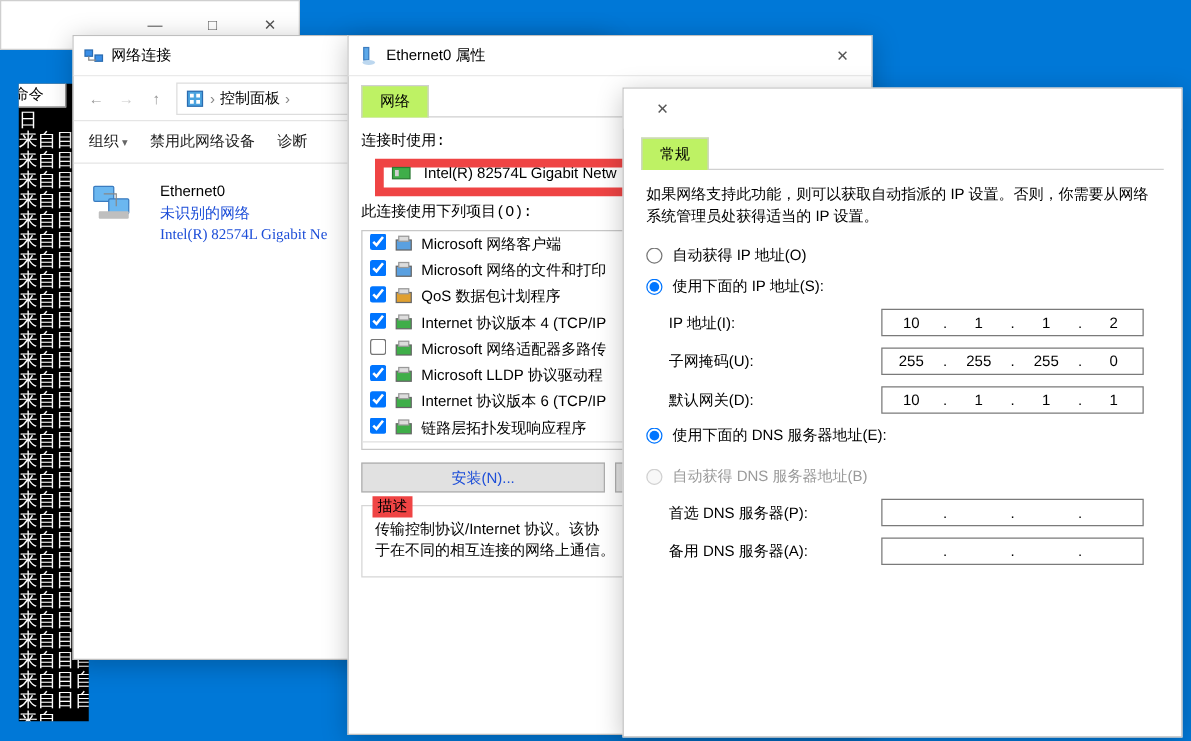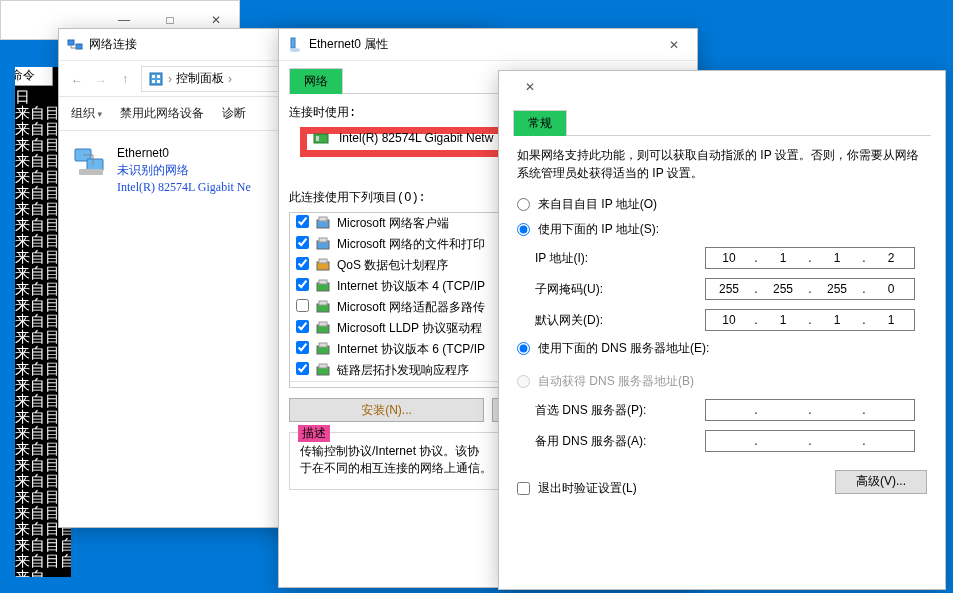--- a/index.html
+++ b/index.html
@@ -15,41 +15,41 @@
 .winbtns div{width:46px;height:32px;display:flex;align-items:center;justify-content:center;color:#555;font-family:Arial;}
 .net-win{left:58px;top:28px;width:430px;height:500px;}
 .nav{height:36px;display:flex;align-items:center;padding:0 6px;border-bottom:1px solid #e5e5e5;}
 .nav .arrow{width:24px;height:24px;display:flex;align-items:center;justify-content:center;color:#999;}
 .nav .crumb{display:flex;align-items:center;gap:4px;margin-left:4px;}
 .nav .crumb span{color:#000;}
 .nav .crumb .sep{color:#888;}
 .toolbar{height:34px;display:flex;align-items:center;gap:18px;padding:0 12px;border-bottom:1px solid #e5e5e5;color:#1a1a1a;}
 .toolbar .drop::after{content:" ▾";font-size:9px;color:#666;}
 .content{padding:8px;}
-.netitem{display:flex;gap:4px;padding:6px;}
+.netitem{display:flex;gap:15px;padding:6px;}
 .neticon{width:40px;height:36px;position:relative;}
 .neticon svg{width:40px;height:36px;}
 .netinfo div{line-height:17px;}
 .netinfo .sub{color:#1d4ed8;font-family:Liberation Serif, serif;}
 .prop-win{left:278px;top:28px;width:420px;height:560px;}
 .prop-body{padding:6px 10px 10px;}
 .tabbar{border-bottom:1px solid #d0d0d0;display:flex;margin-bottom:10px;}
-.tab{border:1px solid #d0d0d0;border-bottom:none;background:#22c55e;padding:4px 14px;position:relative;top:1px;}
+.tab{border:1px solid #d0d0d0;border-bottom:none;background:#bef264;padding:4px 14px;position:relative;top:1px;}
 .label{margin:8px 0 6px;font-family:Liberation Mono, monospace;}
 .adapterbox{border:7px solid #ef4444;padding:5px 6px;display:flex;align-items:flex-end;gap:8px;height:30px;margin-left:11px;}
 .adapterbox .nic{width:18px;height:14px;}
 .itemlist{border:1px solid #c8c8c8;height:176px;overflow:hidden;}
 .itemrow{display:flex;align-items:flex-start;gap:6px;padding:2px 6px;height:21px;}
 .itemrow input{margin:0;}
 .itemrow .ic{width:16px;height:16px;flex-shrink:0;}
 .scrollhint{height:20px;border-top:1px solid #e0e0e0;display:flex;justify-content:flex-start;padding-left:6px;align-items:center;color:#777;}
 .btnrow{display:flex;gap:8px;margin:10px 0;}
-.btn{border:1px solid #adadad;background:#e1e1e1;height:24px;flex:1;display:flex;align-items:center;justify-content:center;color:#a16207;}
+.btn{border:1px solid #adadad;background:#e1e1e1;height:24px;flex:1;display:flex;align-items:center;justify-content:center;color:#1d4ed8;}
 .group{border:1px solid #d6d6d6;padding:10px 10px 12px;position:relative;margin-top:6px;}
-.group .gl{position:absolute;top:-8px;left:8px;background:#ec4899;padding:0 4px;}
+.group .gl{position:absolute;top:-8px;left:8px;background:#ef4444;padding:0 4px;}
 .ipv4-win{left:498px;top:70px;width:448px;height:520px;}
 .ipv4-body{padding:6px 14px 14px;}
 .desc{margin:10px 4px 14px;line-height:18px;}
 .radio-row{display:flex;align-items:center;gap:8px;margin:8px 4px;}
 .radio-row input{margin:0;}
 .ipblock{margin-left:22px;}
 .iprow{display:flex;align-items:center;margin:9px 0;}
 .iprow .lab{width:170px;}
 .ipfield{border:1px solid #7a7a7a;height:22px;width:210px;display:flex;align-items:center;font-family:Consolas,monospace;}
 .ipfield .oct{flex:1;text-align:center;}
@@ -175,21 +175,21 @@
       <div class="tab">网络</div>
     </div>
     <div class="label">连接时使用:</div>
     <div class="adapterbox">
       <svg class="nic" viewBox="0 0 18 14">
           <rect x="1" y="3" width="14" height="9" fill="#3fae49" stroke="#2a7a32"></rect>
           <rect x="3" y="5" width="3" height="5" fill="#d0d0d0"></rect>
         </svg>
       <span>Intel(R) 82574L Gigabit Netw</span>
     </div>
-    <div class="label" style="margin-top:32px">此连接使用下列项目(O):</div>
+    <div class="label" style="margin-top:4px">此连接使用下列项目(O):</div>
     <div class="itemlist" id="protolist">
         <div class="itemrow">
           <input type="checkbox" checked="" style="">
           <svg class="ic" viewBox="0 0 16 16">
             <rect x="2" y="5" width="12" height="8" fill="#5aa0e0" stroke="#666"></rect>
             <rect x="4" y="2" width="8" height="4" fill="#ddd" stroke="#999"></rect>
           </svg>
           <span>Microsoft 网络客户端</span>
         </div>
         <div class="itemrow">
@@ -269,21 +269,21 @@
       </div>
   </div>
   <div class="ipv4-body">
     <div class="tabbar">
       <div class="tab">常规</div>
     </div>
     <div class="desc">如果网络支持此功能，则可以获取自动指派的 IP 设置。否则，你需要从网络系统管理员处获得适当的 IP 设置。</div>
 
     <div class="radio-row">
       <input type="radio" name="ipmode" style="">
-      <span>来自目自目 IP 地址(O)</span>
+      <span>自动获得 IP 地址(O)</span>
     </div>
     <div class="radio-row">
       <input type="radio" name="ipmode" checked="" style="">
       <span>使用下面的 IP 地址(S):</span>
     </div>
     <div class="ipblock">
       <div class="iprow">
         <span class="lab">IP 地址(I):</span>
         <div class="ipfield" id="f-ip">
             <span class="oct">10</span>
@@ -349,21 +349,14 @@
             <span class="dot">.</span>
             <span class="oct"></span>
             <span class="dot">.</span>
             <span class="oct"></span>
             <span class="dot">.</span>
             <span class="oct"></span>
           </div>
       </div>
     </div>
 
-    <div class="bottomrow">
-      <div class="checkrow">
-        <input type="checkbox" style="">
-        <span>退出时验证设置(L)</span>
-      </div>
-      <div class="adv-btn">高级(V)...</div>
-    </div>
   </div>
 </div>
 
 </body></html>

